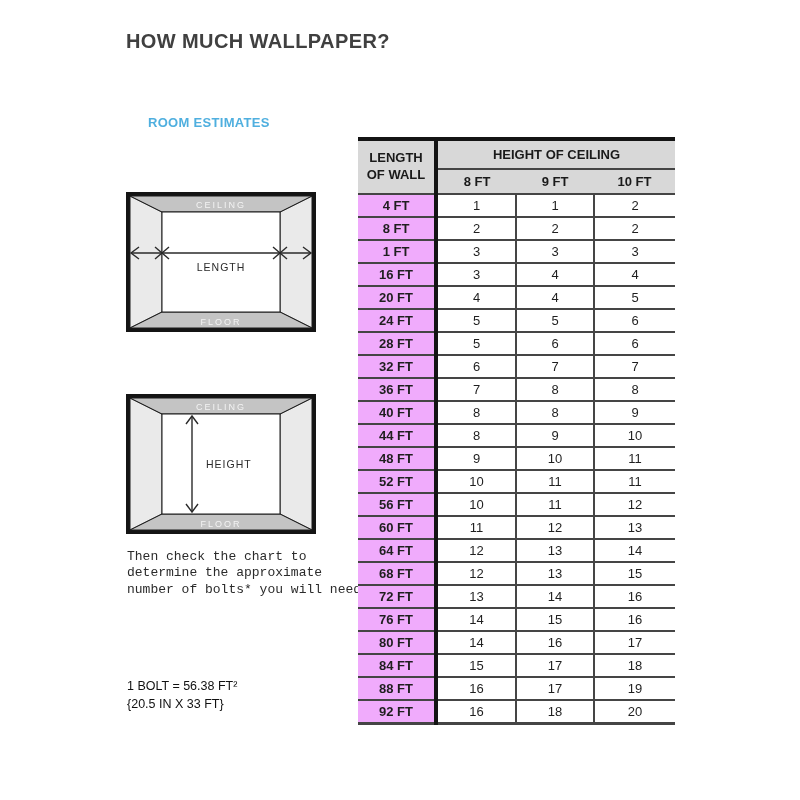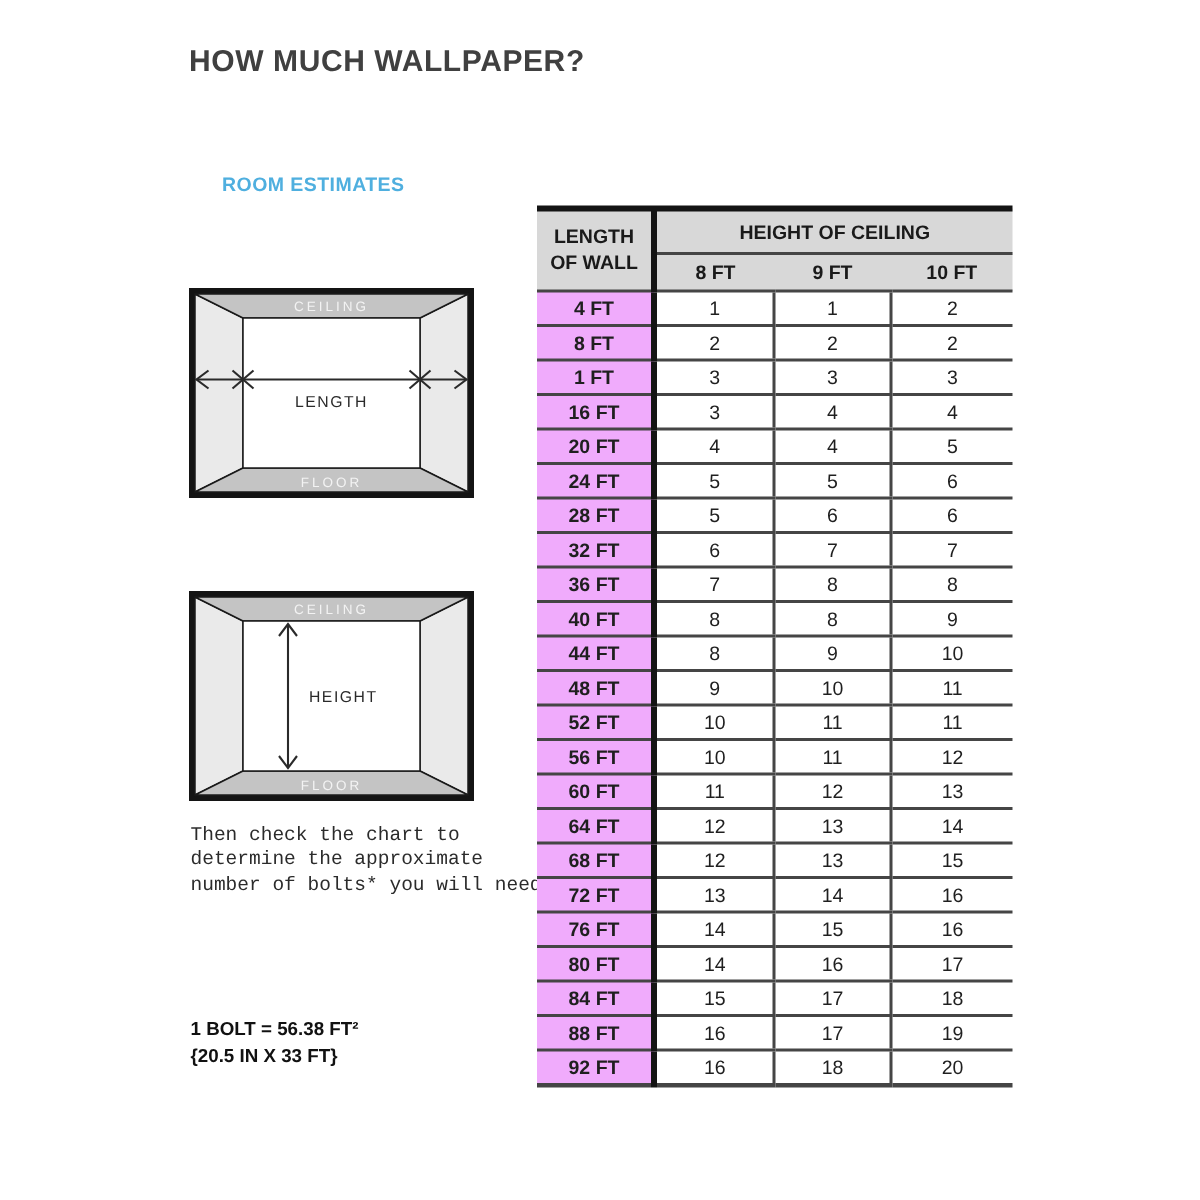--- a/index.html
+++ b/index.html
@@ -28,21 +28,21 @@
                 fill:#f3f3f3; letter-spacing:2px; text-anchor:middle; }
   .measure-label { font-family:"Liberation Sans", sans-serif; font-size:10.5px;
                    fill:#2a2a2a; letter-spacing:1px; text-anchor:middle; }
   .measure-label.start { text-anchor:start; }
   .arrow line, .arrow polyline { stroke:#2a2a2a; stroke-width:1.4; fill:none; }
 
   .footnote { position:absolute; left:127px; top:633px; font-size:12.5px;
               font-weight:bold; line-height:1.4; color:#111; }
   .fn-indent { padding-left:10px; }
   .boltspec { position:absolute; left:127px; top:678px; font-size:12.5px;
-              font-weight:bold; line-height:1.4; color:#111; }
+              font-weight:normal; line-height:1.4; color:#111; }
 
   .bolts-table { position:absolute; left:358px; top:137px; width:317px;
                  border-collapse:collapse; table-layout:fixed;
                  border-top:4px solid #141414; }
   .bolts-table th, .bolts-table td { text-align:center; vertical-align:middle; padding:0; }
   .bolts-table thead th { background:#d8d8d8; font-size:13px; font-weight:bold; color:#1a1a1a; }
   th.len-header { white-space:pre-line; line-height:1.3;
                   border-right:4px solid #141414; border-bottom:2px solid #454545; }
   th.group-header { height:30px; border-bottom:2px solid #454545; }
   th.sub-header { height:25px; border-bottom:2px solid #454545; }

